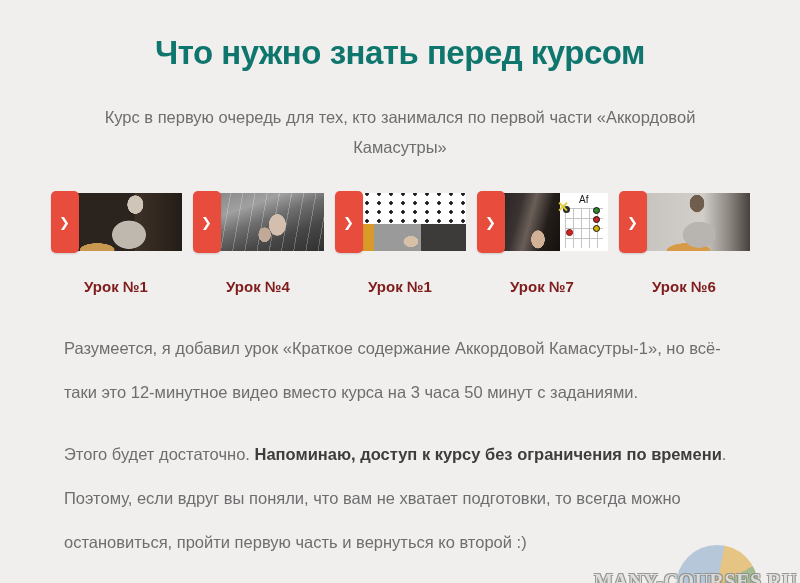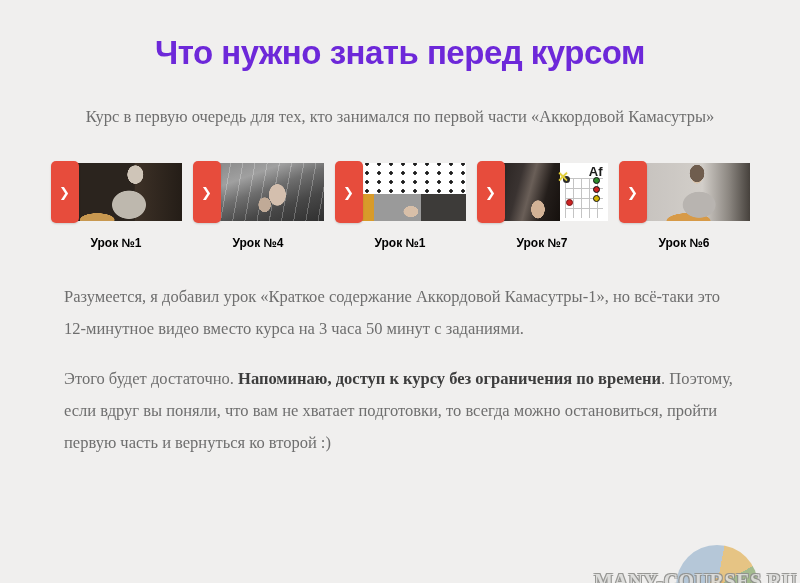--- a/index.html
+++ b/index.html
@@ -5,28 +5,28 @@
   * { margin:0; padding:0; box-sizing:border-box; }
   html,body { width:800px; height:583px; }
   body {
     position:relative;
     background:#f0efee;
     font-family:"Liberation Sans","DejaVu Sans",sans-serif;
     color:#6e6e6e;
     overflow:hidden;
   }
   .page { width:800px; height:583px; position:relative; }
-  .content { width:672px; margin:0 auto; padding:0;font-family:Liberation Serif, serif; }
+  .content { width:672px; margin:0 auto; padding:0; }
 
   h1.title {
     margin-top:34px;
     text-align:center;
     font-size:33px;
     font-weight:bold;
-    color:#6d28d9;
+    color:#0f766e;
     letter-spacing:-0.5px;
   }
   p.subtitle {
     margin-top:30px;
     font-size:16.5px;
     line-height:30px;
     color:#6e6e6e;
     text-align:center;
   }
 
@@ -49,24 +49,24 @@
     box-shadow:0 1px 2px rgba(0,0,0,.15);
   }
   .play-btn span { color:#fff; font-size:13px; font-weight:bold; }
   .thumb {
     width:106px; height:58px;
     position:relative; overflow:hidden;
     background:#888;
     z-index:1;
   }
   .lesson-label {
-    margin-top:13px;
-    font-size:12px;
+    margin-top:25px;
+    font-size:15px;
     font-weight:bold;
-    color:#000000;
+    color:#7f1d1d;
   }
 
   
   .thumb-1 {
     background:
       radial-gradient(ellipse 13px 15px at 56% 20%, #cfc5b8 60%, rgba(0,0,0,0) 63%),
       radial-gradient(ellipse 30px 25px at 50% 72%, #beb8ae 55%, rgba(0,0,0,0) 58%),
       radial-gradient(ellipse 26px 10px at 20% 98%, #c89850 65%, rgba(0,0,0,0) 68%),
       linear-gradient(90deg, #2b241e 0%, #2b241e 55%, #3d3127 56%, #241d17 100%);
   }
@@ -97,22 +97,22 @@
     position:absolute; top:0; bottom:0; left:0; width:55%;
     background:
       radial-gradient(ellipse 12px 16px at 62% 80%, #d2b296 55%, rgba(0,0,0,0) 58%),
       linear-gradient(105deg, #2a2422 0%, #3a3331 30%, #6a5f58 48%, #241e1b 72%, #15100d 100%);
   }
   .t4-chart {
     position:absolute; top:0; bottom:0; right:0; width:45%;
     background:#fff;
   }
   .t4-af {
-    position:absolute; top:1px; right:5px;
-    font-size:13px; font-weight:bold; color:#1a1a1a;
+    position:absolute; top:1px; right:19px;
+    font-size:10px; font-weight:normal; color:#1a1a1a;
   }
   .t4-grid {
     position:absolute; left:5px; right:5px; top:15px; bottom:3px;
     background-image:
       linear-gradient(#c4c4c4 1px, rgba(0,0,0,0) 1px),
       linear-gradient(90deg, #c4c4c4 1px, rgba(0,0,0,0) 1px);
     background-size:8px 10px;
   }
   .t4-dot { position:absolute; width:7px; height:7px; border-radius:50%; }
   .t4-dot.black-x { left:3px; top:13px; background:#2a2a2a; }
@@ -129,21 +129,21 @@
   .thumb-5 {
     background:
       radial-gradient(ellipse 12px 14px at 50% 18%, #6f5d4e 60%, rgba(0,0,0,0) 63%),
       radial-gradient(ellipse 8px 8px at 50% 27%, #d8c3ac 60%, rgba(0,0,0,0) 63%),
       radial-gradient(ellipse 29px 23px at 52% 72%, #b8b4b0 55%, rgba(0,0,0,0) 58%),
       radial-gradient(ellipse 33px 12px at 42% 100%, #d79a47 65%, rgba(0,0,0,0) 68%),
       linear-gradient(90deg, #c7c3bf 0%, #d2cec9 55%, #8c8781 80%, #46413c 100%);
   }
 
   
-  .para { font-size:16.5px; line-height:32px; color:#6e6e6e; }
+  .para { font-size:16.5px; line-height:44px; color:#6e6e6e; }
   .p1 { margin-top:31px; }
   .p2 { margin-top:27px; }
   ul.knowledge-list { margin:5px 0 0 0; padding-left:40px; }
   ul.knowledge-list li { font-size:16.5px; line-height:28px; color:#6e6e6e; }
   .p3 { margin-top:18px; }
   .p3 strong { color:#3d3d3d; font-weight:bold; }
 
   
   .watermark { position:absolute; right:0; bottom:0; width:210px; height:100px; }
   .globe {

